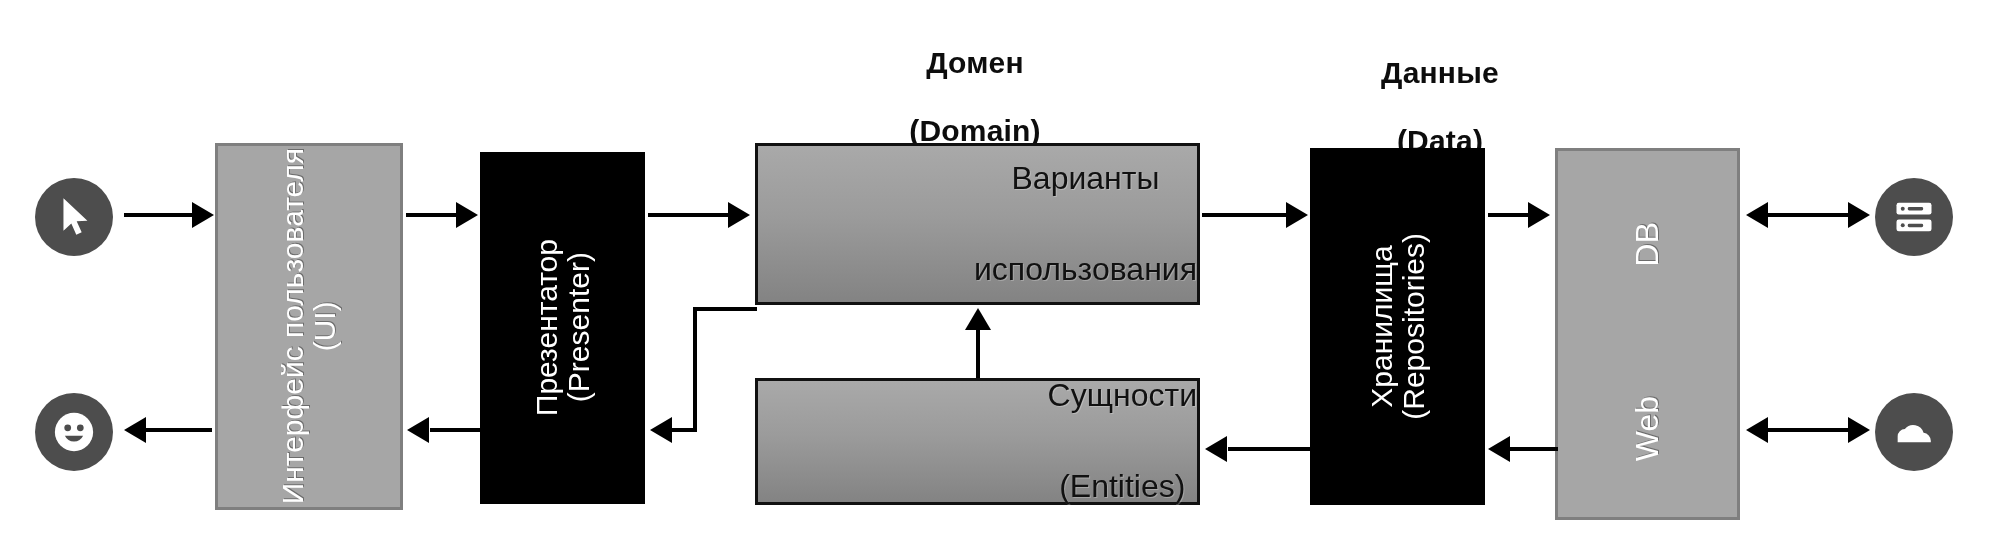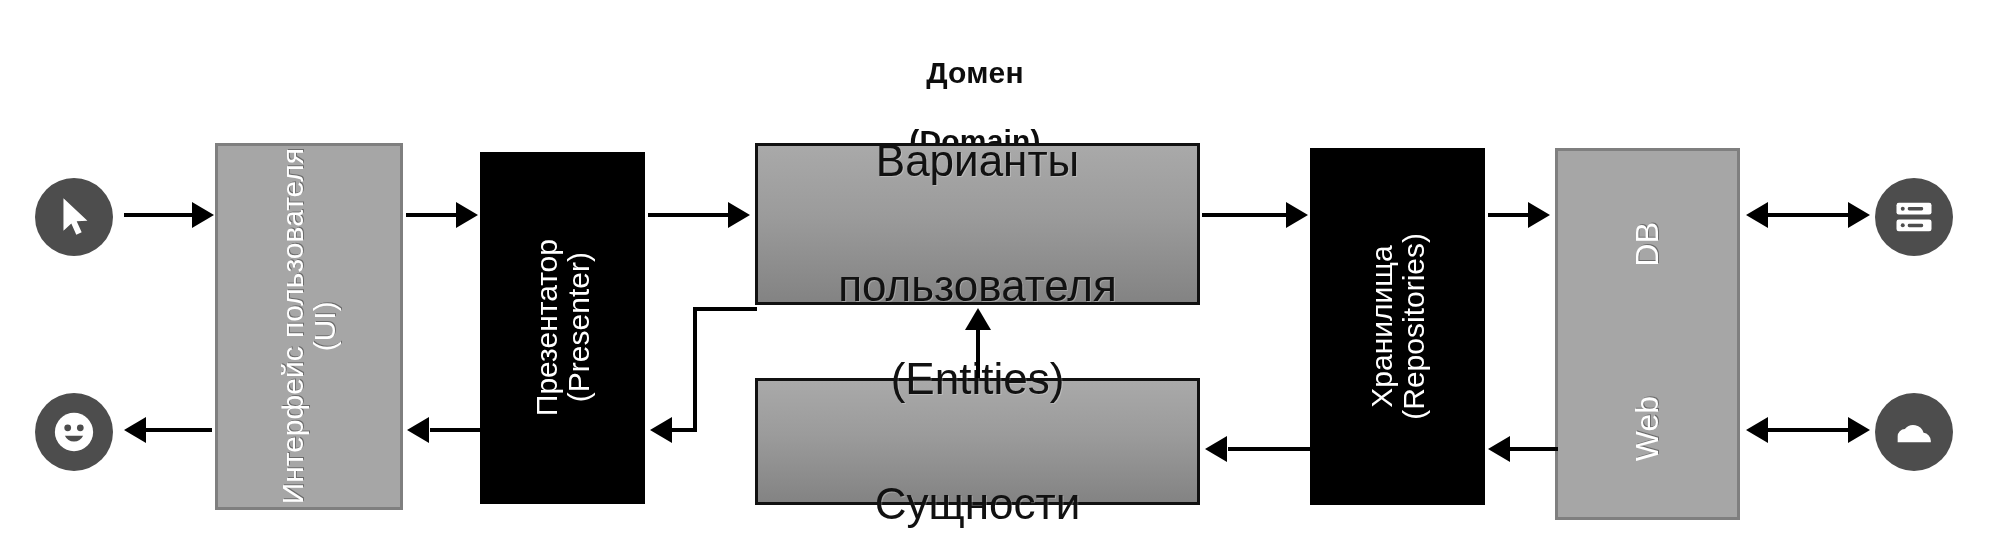--- a/index.html
+++ b/index.html
@@ -36,23 +36,23 @@
     line-height:1.06em;
     white-space:pre-line;
     font-size:30px;
     font-weight:400;
   }
   .vt-white{color:#ffffff;text-shadow:1px 1px 0 rgba(0,0,0,.35);}
   .vt-white-k{color:#ffffff;}
 
   .htext{
     position:absolute;left:0;top:0;width:100%;height:100%;
-    display:flex;align-items:center;justify-content:center;
+    display:flex;align-items:center;justify-content:flex-end;
     text-align:center;color:#111111;
-    font-size:44px;line-height:1.42em;white-space:pre-line;
+    font-size:32px;line-height:1.42em;white-space:pre-line;
     text-shadow:1px 1px 0 rgba(255,255,255,.25);
   }
 
   
   .ico{
     position:absolute;border-radius:50%;
     background:#4d4d4d;
     display:flex;align-items:center;justify-content:center;
   }
 
@@ -65,25 +65,29 @@
   .head-r{border-top:13px solid transparent;border-bottom:13px solid transparent;border-left:22px solid #000;}
   .head-l{border-top:13px solid transparent;border-bottom:13px solid transparent;border-right:22px solid #000;}
   .head-u{border-left:13px solid transparent;border-right:13px solid transparent;border-bottom:22px solid #000;}
 </style>
 </head>
 <body>
 
 <div id="stage">
 
 
-  <div class="hdr" style="left:810px;top:22px;width:330px;">
+  <div class="hdr" style="left:810px;top:12px;width:330px;">
     <span>Домен</span><br>
     <span>(Domain)</span>
   </div>
 
+  <div class="hdr" style="left:1275px;top:22px;width:330px;">
+    <span>Данные</span><br>
+    <span>(Data)</span>
+  </div>
 
   <div class="ico" style="left:35px;top:178px;width:78px;height:78px;">
     <svg width="46" height="46" viewBox="0 0 24 24" aria-hidden="true">
       <path d="M6.5 2.2 L6.5 19.2 L10.6 15.4 L13.2 21.3 L16.0 20.0 L13.4 14.2 L19.0 14.0 Z" fill="#ffffff"></path>
     </svg>
   </div>
 
   <div class="ico" style="left:35px;top:393px;width:78px;height:78px;">
     <svg width="56" height="56" viewBox="0 0 24 24" aria-hidden="true">
       <circle cx="12" cy="12" r="8.2" fill="#ffffff"></circle>
@@ -122,30 +126,30 @@
     <div class="vtext">
       <span class="vt-white-k"><span>Презентатор</span>
 <span>(Presenter)</span></span>
     </div>
   </div>
 
   <div class="box box-grad" style="left:755px;top:143px;width:445px;height:162px;">
     <div class="htext">
       <div>
         <div>Варианты</div>
-        <div>пользователя</div>
+        <div>использования</div>
       </div>
     </div>
   </div>
 
   <div class="box box-grad" style="left:755px;top:378px;width:445px;height:127px;">
     <div class="htext">
       <div>
+        <div>Сущности</div>
         <div>(Entities)</div>
-        <div>Сущности</div>
       </div>
     </div>
   </div>
 
   <div class="box box-black" style="left:1310px;top:148px;width:175px;height:357px;">
     <div class="vtext">
       <span class="vt-white-k"><span>Хранилища</span>
 <span>(Repositories)</span></span>
     </div>
   </div>

